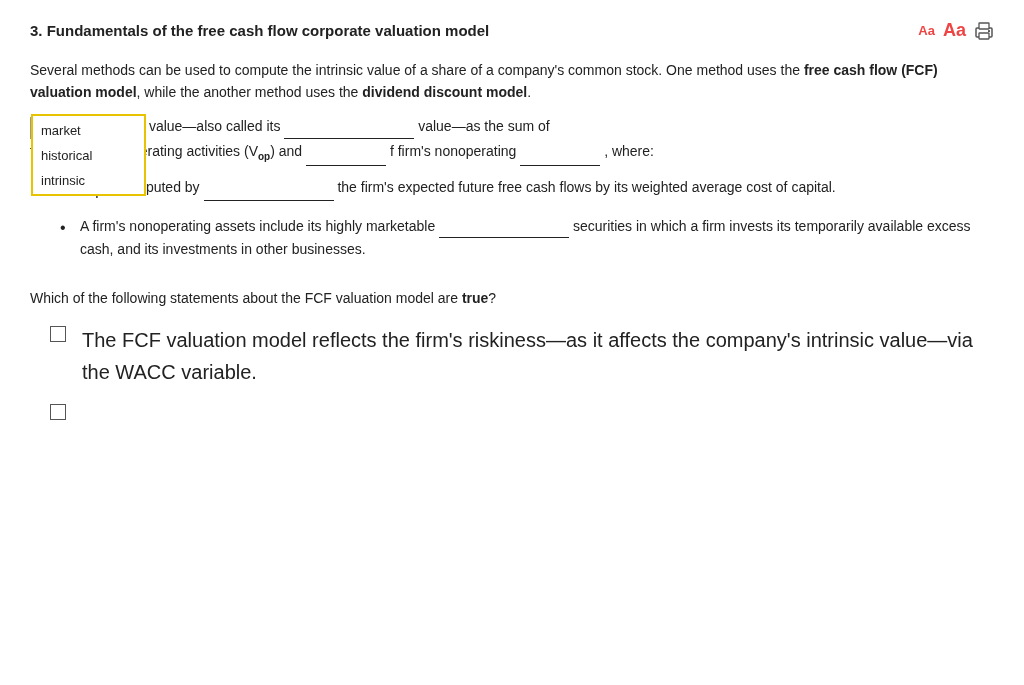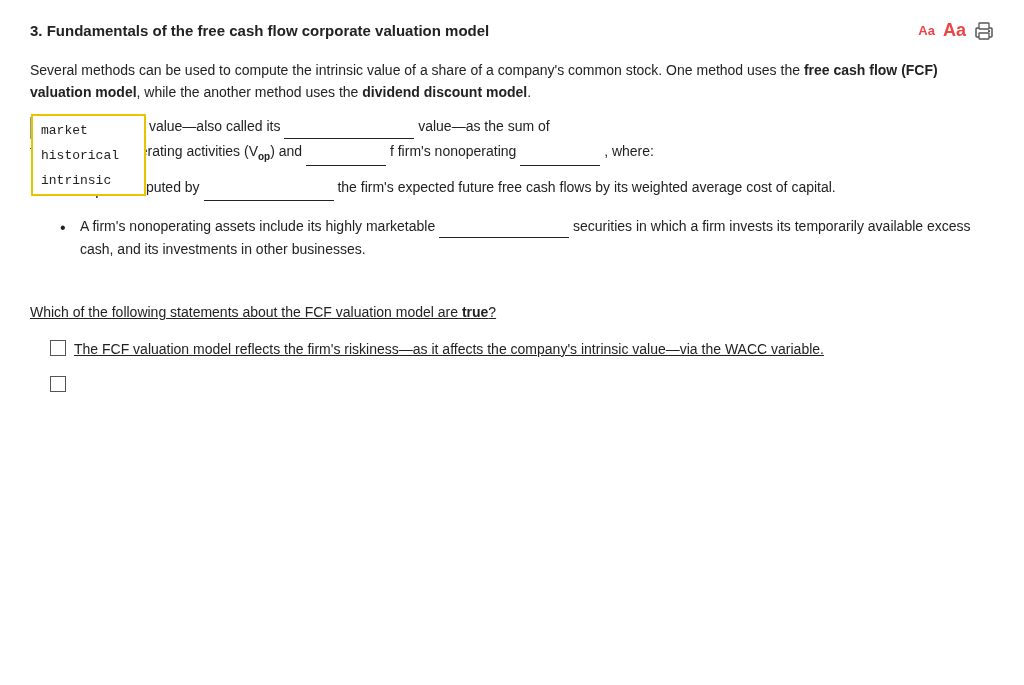--- a/index.html
+++ b/index.html
@@ -96,41 +96,40 @@
     }
 
     .bullet-list li::before {
       content: "•";
       position: absolute;
       left: 0;
       font-size: 16px;
     }
 
     .question-section {
-      margin-top: 40px;
-      text-decoration: underline;
+      margin-top: 26px;
     }
 
     .question-text {
       font-size: 14px;
       line-height: 1.6;
       margin-bottom: 14px;
     }
 
     .checkbox-list {
       list-style: none;
       margin-left: 20px;
     }
 
     .checkbox-list li {
       display: flex;
       align-items: flex-start;
-      gap: 8px;
+      gap: 16px;
       margin-bottom: 14px;
-      font-size: 14px;
+      font-size: 20px;
       line-height: 1.6;
     }
 
     .checkbox-box {
       width: 16px;
       height: 16px;
       border: 1.5px solid #555;
       flex-shrink: 0;
       margin-top: 2px;
       background: #fff;
@@ -164,21 +163,20 @@
       white-space: nowrap;
     }
 
     .inline-input-box {
       display: inline-block;
       width: 115px;
       height: 22px;
       border: 1.5px solid #999;
       vertical-align: middle;
       position: relative;
-      font-family: Liberation Mono, monospace;
     }
 
     sub {
       font-size: 10px;
       font-weight: bold;
     }
   </style>
 </head>
 <body>
 

